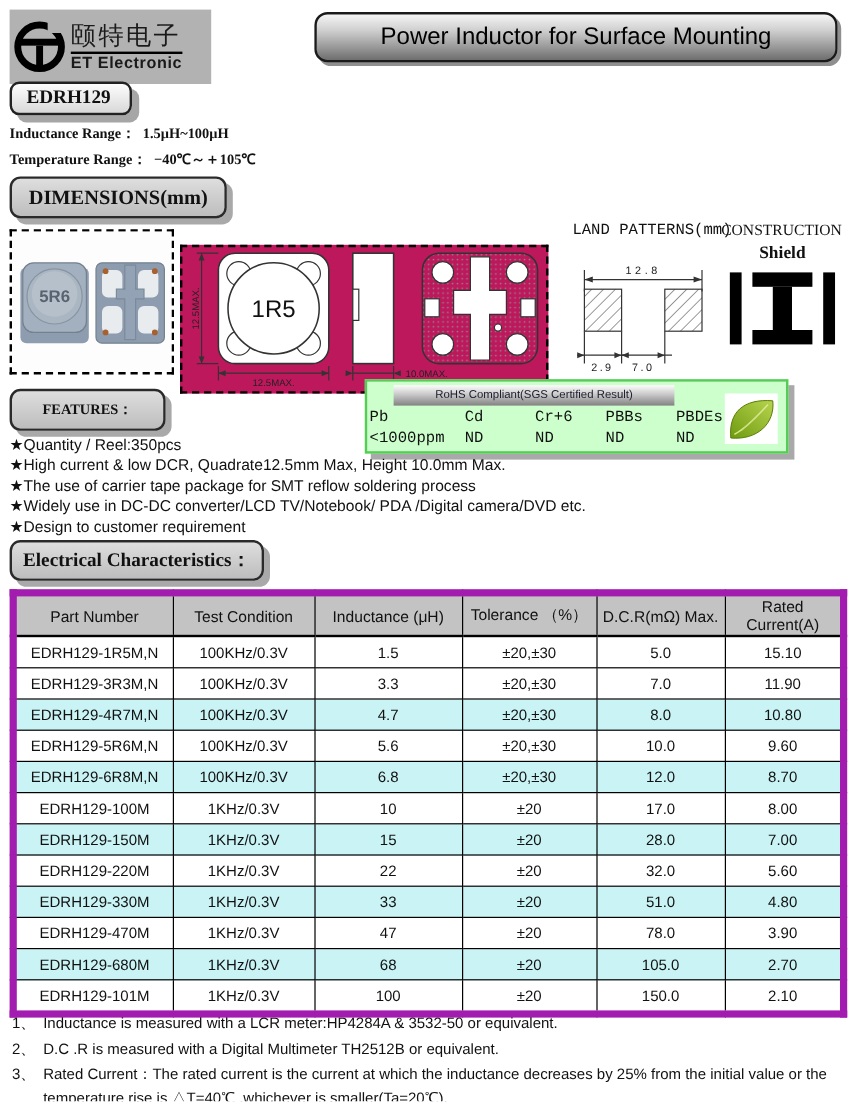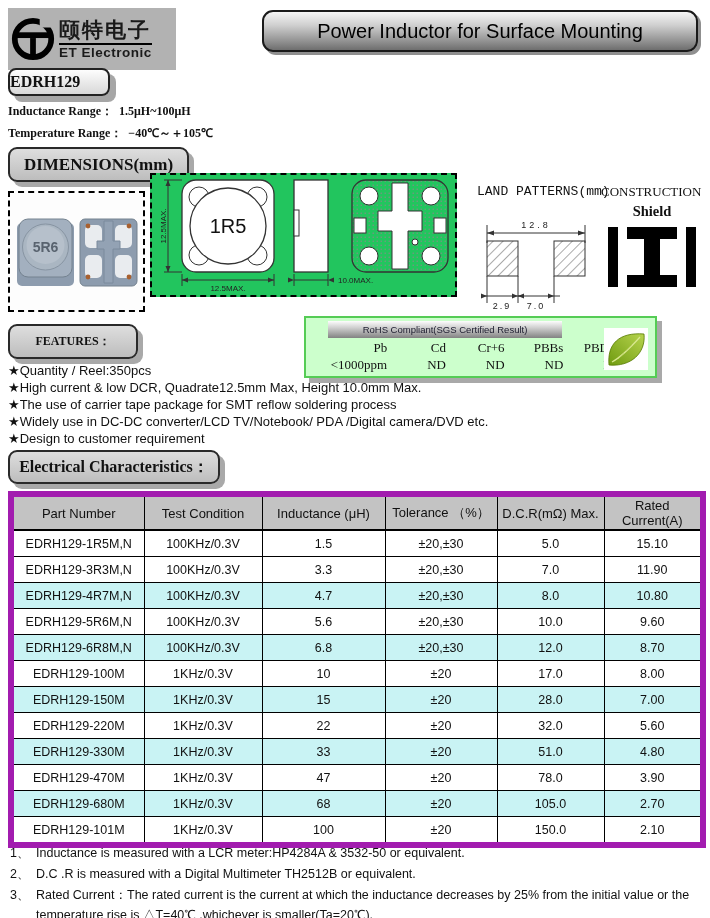--- a/index.html
+++ b/index.html
@@ -10,72 +10,72 @@
     --rohs-border:#55cc55;
   }
   html,body{margin:0;padding:0;background:#fff;}
   .page{position:relative;width:710px;height:918px;background:#fff;overflow:hidden;
         font-family:"Liberation Sans",sans-serif;color:#111;}
 
   
   .logo-block{position:absolute;left:8px;top:8px;width:168px;height:62px;background:var(--logo-bg);
               display:flex;align-items:center;box-sizing:border-box;padding:2px;}
   .logo-text{margin-left:3px;}
-  .logo-cn{font-family:"Liberation Serif",serif;font-size:21px;font-weight:bold;letter-spacing:2px;
+  .logo-cn{font-family:"Liberation Serif",serif;font-size:21px;font-weight:normal;letter-spacing:2px;
            border-bottom:2px solid #000;line-height:1.15;color:#1a1a1a;}
   .logo-en{font-size:13.5px;font-weight:bold;color:#1a1a1a;letter-spacing:0.5px;}
 
   
   .title-btn{position:absolute;left:262px;top:10px;width:436px;height:42px;
              background:linear-gradient(180deg,#f5f5f5 0%,#cfcfcf 35%,#8d8d8d 80%,#6e6e6e 100%);
              border:2px solid #1a1a1a;border-radius:11px;box-shadow:3px 3px 0 #8f8f8f;
              display:flex;align-items:center;justify-content:center;
              font-size:20px;font-weight:normal;color:#000;box-sizing:border-box;}
 
   .part-btn{position:absolute;left:8px;top:68px;width:102px;height:28px;
             background:linear-gradient(180deg,#fdfdfd,#d8d8d8);
             border:2px solid #222;border-radius:8px;box-shadow:6px 6px 0 #a6a6a6;
             font-family:"Liberation Serif",serif;font-weight:bold;font-size:16px;
-            display:flex;align-items:center;box-sizing:border-box;}
+            display:flex;align-items:center;padding-left:12px;box-sizing:border-box;}
 
   .specs{position:absolute;left:8px;top:100px;font-family:"Liberation Serif",serif;
          font-weight:bold;font-size:12px;}
   .spec-line{height:22px;line-height:22px;}
   .spec-line .val{margin-left:6px;}
 
   .section-btn{position:absolute;background:linear-gradient(180deg,#dedede,#bdbdbd);
                border:2px solid #2a2a2a;border-radius:9px;box-shadow:5px 5px 0 #a9a9a9;
                font-family:"Liberation Serif",serif;font-weight:bold;
                display:flex;align-items:center;justify-content:center;box-sizing:border-box;}
   .dim-btn{left:8px;top:147px;width:181px;height:35px;font-size:17px;}
   .feat-btn{left:8px;top:324px;width:130px;height:35px;font-size:12px;}
   .ec-btn{left:8px;top:450px;width:212px;height:34px;font-size:16px;}
 
   .photo-box{position:absolute;left:8px;top:191px;width:137px;height:121px;
              border:2px dashed #000;box-sizing:border-box;background:#fff;}
-  .draw-box{position:absolute;left:150px;top:173px;width:307px;height:124px;
-            border:2px dashed #000;box-sizing:border-box;background:#22c55e;}
+  .draw-box{position:absolute;left:150px;top:204px;width:307px;height:124px;
+            border:2px dashed #000;box-sizing:border-box;background:#be185d;}
 
   .land-label{position:absolute;left:477px;top:184px;font-family:Liberation Mono, monospace;font-size:13px;}
   .construction-label{position:absolute;left:601px;top:184px;font-family:"Liberation Serif",serif;font-size:13px;}
   .shield-label{position:absolute;left:606px;top:203px;width:92px;text-align:center;
                 font-family:"Liberation Serif",serif;font-weight:bold;font-size:14.5px;}
   .land-svg{position:absolute;left:477px;top:217px;}
   .construction-svg{position:absolute;left:608px;top:226px;}
 
   
   .rohs-box{position:absolute;left:304px;top:316px;width:353px;height:62px;
             background:var(--rohs-bg);border:2px solid var(--rohs-border);
             box-shadow:5px 5px 0 #a9a9a9;box-sizing:border-box;}
   .rohs-bar{position:absolute;left:22px;top:3px;width:234px;height:17px;
             background:linear-gradient(180deg,#fdfdfd 0%,#cfcfcf 40%,#828282 100%);
             display:flex;align-items:center;justify-content:center;
             font-size:9.5px;color:#1c1c2e;}
   .rohs-grid{position:absolute;left:2px;top:21px;width:314px;display:flex;}
-  .rohs-col{flex:1;text-align:right;font-family:Liberation Serif, serif;font-size:13px;line-height:17px;}
+  .rohs-col{flex:1;text-align:left;font-family:Liberation Mono, monospace;font-size:13px;line-height:17px;}
   .rohs-col:first-child{flex:1.35;}
   .leaf-box{position:absolute;right:7px;top:10px;width:44px;height:42px;background:#fff;}
 
   .features-list{position:absolute;left:8px;top:362px;margin:0;padding:0;list-style:none;
                  font-size:13px;}
   .features-list li{height:17px;line-height:17px;}
 
   
   .ec-table{position:absolute;left:8px;top:491px;width:692px;border-collapse:collapse;
             table-layout:fixed;font-size:12.5px;text-align:center;border:6px solid #a21caf;}

